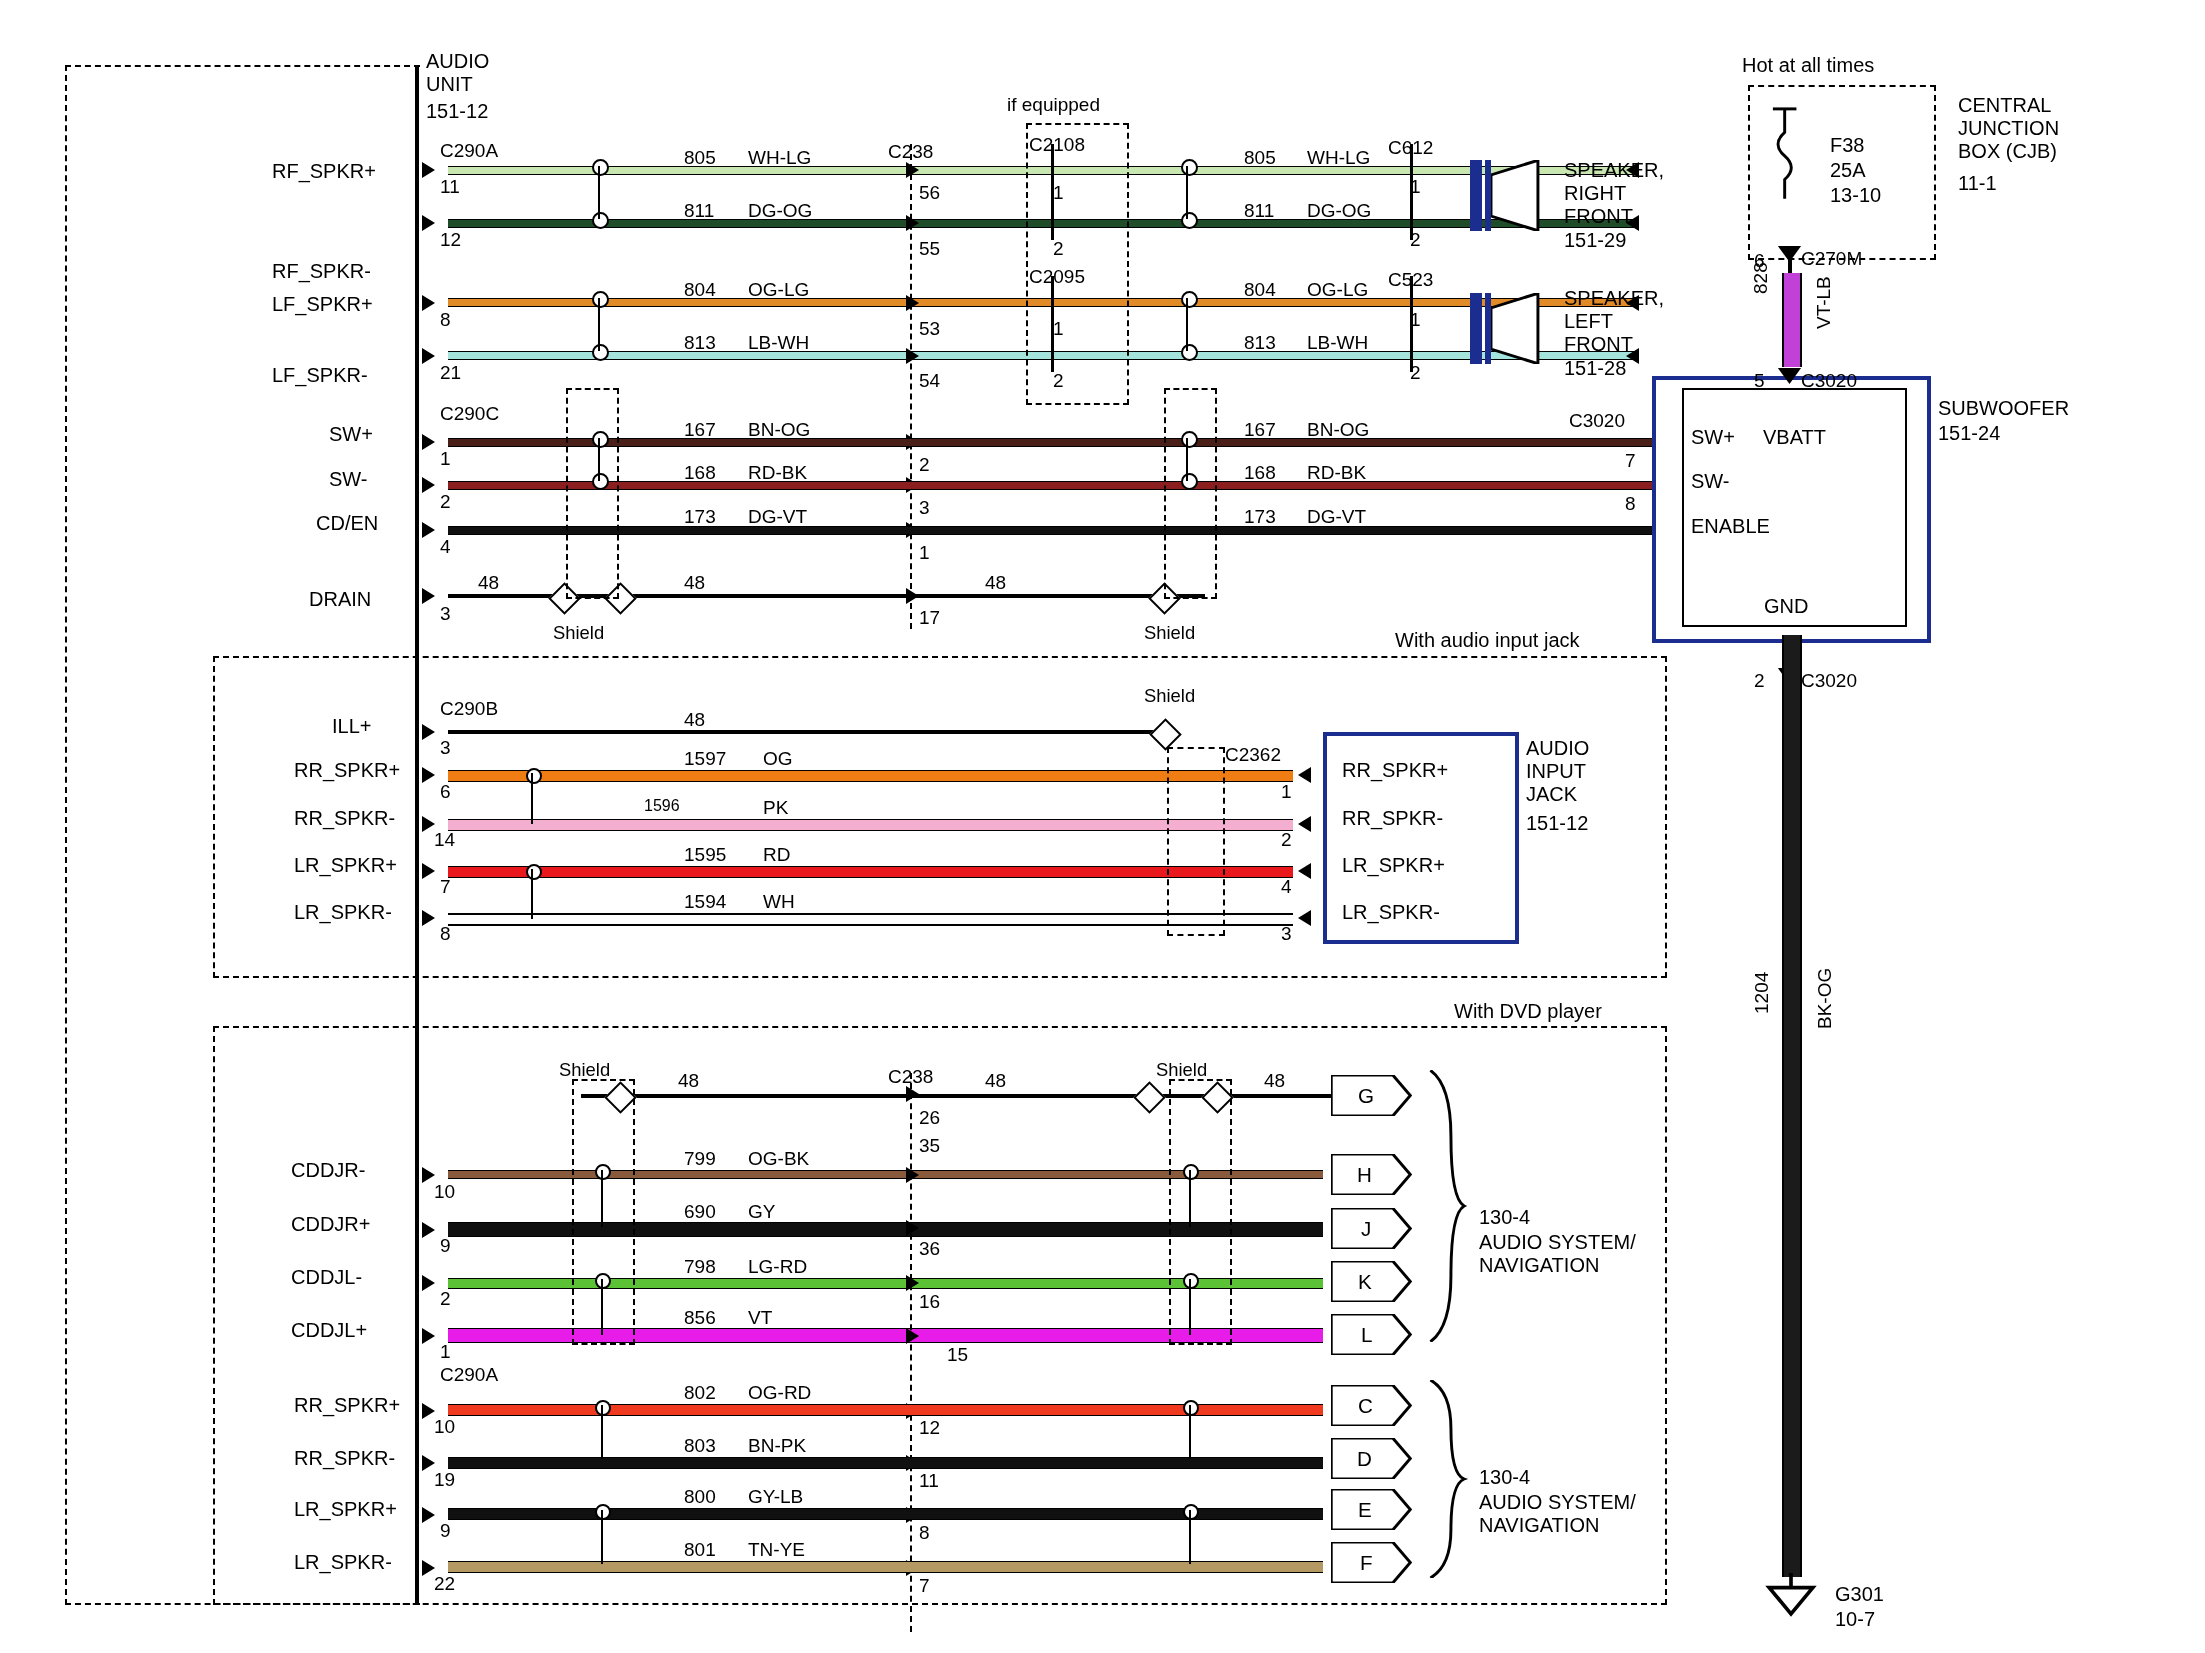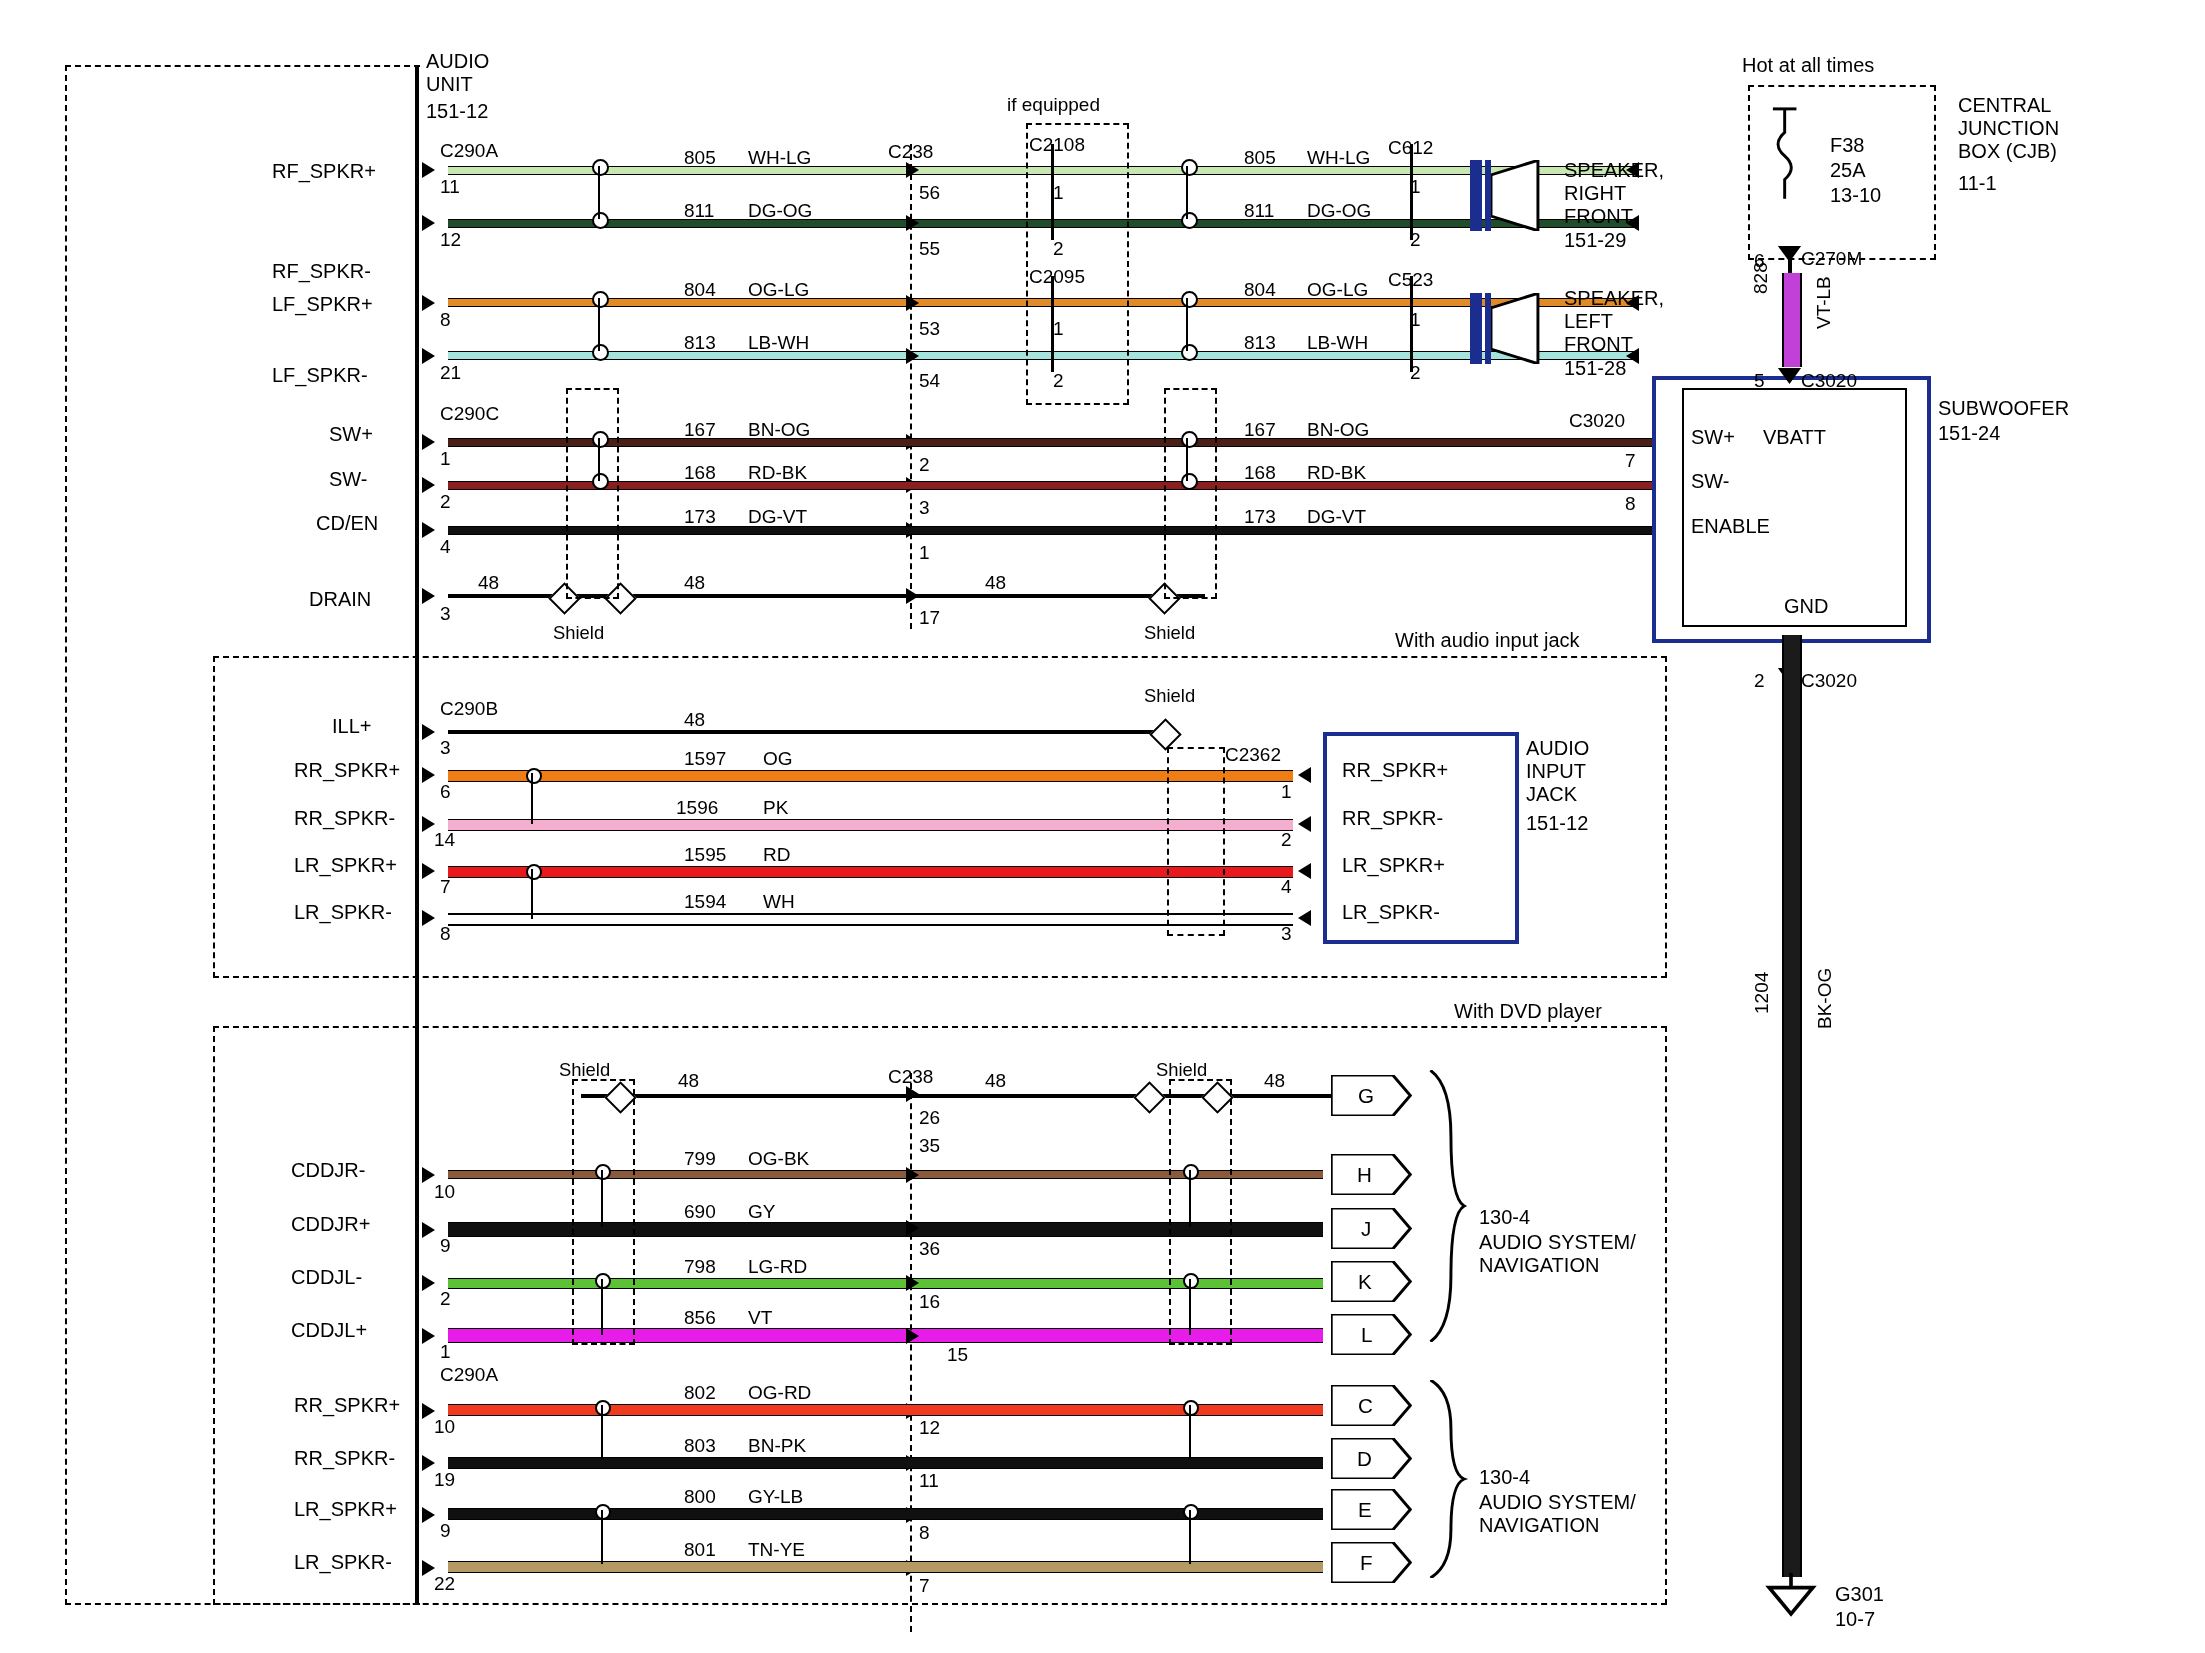--- a/index.html
+++ b/index.html
@@ -200,21 +200,21 @@
   <div class="vline" style="left:598px;top:438px;width:2.2px;height:43px;"></div>
   <div class="term" style="left:1181px;top:431px;width:13.2px;height:13.2px;border:2.2px solid #000;border-radius:50%;background:#fff;"></div>
   <div class="term" style="left:1181px;top:473px;width:13.2px;height:13.2px;border:2.2px solid #000;border-radius:50%;background:#fff;"></div>
   <div class="vline" style="left:1186px;top:438px;width:2.2px;height:43px;"></div>
 
   <div class="solid" style="left:1652px;top:376px;width:271px;height:259px;border:4.4px solid #1b2e8f;"></div>
   <div class="solid" style="left:1682px;top:388px;width:221px;height:235px;border:2.9px solid #000;"></div>
   <div class="lbl" style="left:1691px;top:426px;font-size:20px;">SW+</div>
   <div class="lbl" style="left:1691px;top:470px;font-size:20px;">SW-</div>
   <div class="lbl" style="left:1691px;top:515px;font-size:20px;">ENABLE</div>
-  <div class="lbl" style="left:1764px;top:595px;font-size:20px;margin-left:20px;">GND</div>
+  <div class="lbl" style="left:1764px;top:595px;font-size:20px;">GND</div>
   <div class="lbl" style="left:1763px;top:426px;font-size:20px;">VBATT</div>
   <div class="lbl" style="left:1938px;top:397px;font-size:20px;">SUBWOOFER</div>
   <div class="lbl" style="left:1938px;top:422px;font-size:20px;">151-24</div>
   <div class="lbl" style="left:1569px;top:410px;font-size:19px;">C3020</div>
 
   <div class="lbl" style="left:1742px;top:54px;font-size:20px;">Hot at all times</div>
   <div class="dash" style="left:1748px;top:85px;width:184px;height:171px;"></div>
   <div class="lbl" style="left:1830px;top:134px;font-size:20px;">F38</div>
   <div class="lbl" style="left:1830px;top:159px;font-size:20px;">25A</div>
   <div class="lbl" style="left:1830px;top:184px;font-size:20px;">13-10</div>
@@ -272,21 +272,21 @@
   <div class="pin" style="left:422px;top:767px;"></div>
   <div class="lbl" style="left:440px;top:781px;font-size:19px;">6</div>
   <div class="wire" style="left:448px;top:770px;width:845px;height:10.3px;background:#f07c14;border-top:1.5px solid #000;border-bottom:1.5px solid #000;"></div>
   <div class="lbl" style="left:684px;top:748px;font-size:19px;">1597</div>
   <div class="lbl" style="left:763px;top:748px;font-size:19px;">OG</div>
 
   <div class="lbl" style="left:294px;top:807px;font-size:20px;">RR_SPKR-</div>
   <div class="pin" style="left:422px;top:816px;"></div>
   <div class="lbl" style="left:434px;top:829px;font-size:19px;">14</div>
   <div class="wire" style="left:448px;top:819px;width:845px;height:10.3px;background:#f3aed0;border-top:1.5px solid #000;border-bottom:1.5px solid #000;"></div>
-  <div class="lbl" style="left:676px;top:797px;font-size:19px;">1596</div>
+  <div class="lbl" style="left:644px;top:797px;font-size:16px;">1596</div>
   <div class="lbl" style="left:763px;top:797px;font-size:19px;">PK</div>
 
   <div class="lbl" style="left:294px;top:854px;font-size:20px;">LR_SPKR+</div>
   <div class="pin" style="left:422px;top:863px;"></div>
   <div class="lbl" style="left:440px;top:876px;font-size:19px;">7</div>
   <div class="wire" style="left:448px;top:866px;width:845px;height:10.3px;background:#e8181c;border-top:1.5px solid #000;border-bottom:1.5px solid #000;"></div>
   <div class="lbl" style="left:684px;top:844px;font-size:19px;">1595</div>
   <div class="lbl" style="left:763px;top:844px;font-size:19px;">RD</div>
 
   <div class="lbl" style="left:294px;top:901px;font-size:20px;">LR_SPKR-</div>

